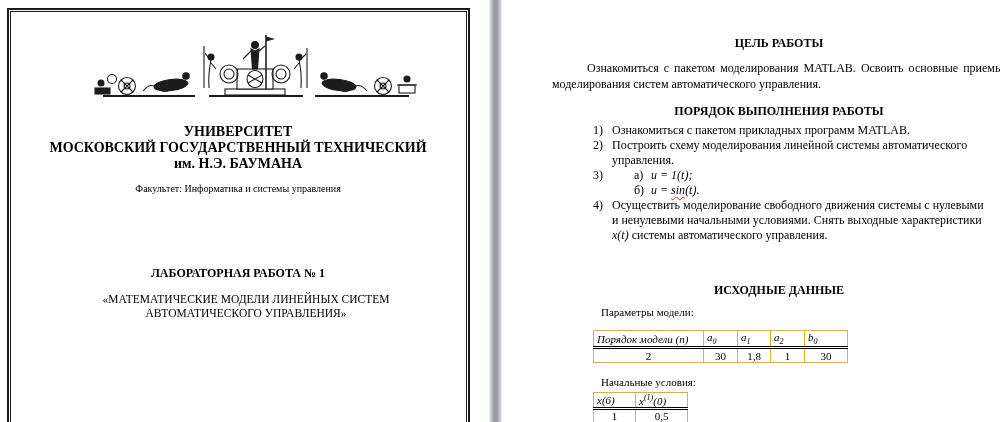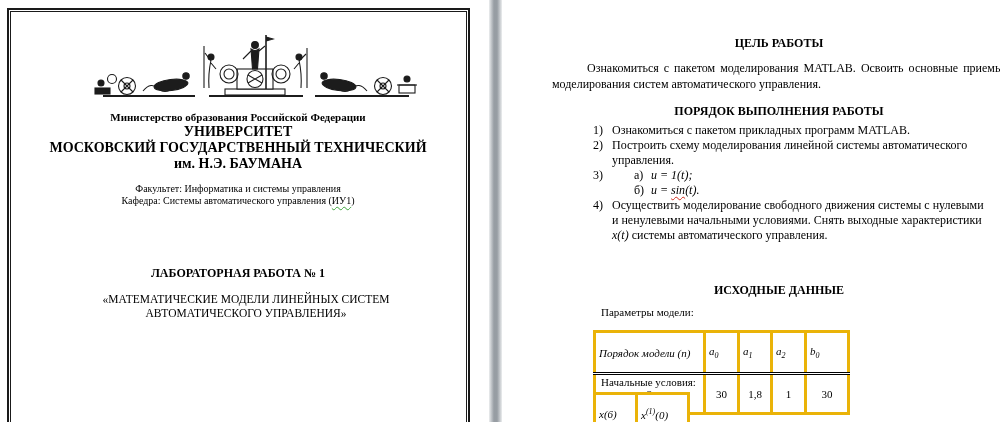--- a/index.html
+++ b/index.html
@@ -61,21 +61,21 @@
   .sub .num{position:absolute;left:0;top:0;}
   .frm{font-style:italic;}
 
   .lbl{position:absolute;left:72px;font-size:11px;}
   .lbl-params{top:306px;}
   .lbl-init{top:376px;}
 
   table.tbl{position:absolute;left:64px;border-collapse:collapse;font-size:11px;background:#fff;}
   .tbl-params{top:330px;}
   .tbl-init{top:392px;}
-  .tbl th,.tbl td{border:3px solid #eab308;padding:12px 3px;vertical-align:middle;}
+  .tbl th,.tbl td{border:1px solid #eab308;padding:0 3px;vertical-align:middle;}
   .tbl th{font-weight:normal;font-style:italic;text-align:left;height:12px;border-bottom:3px double #000;}
   .tbl td{height:13px;text-align:center;}
   .tbl td.c-center{text-align:center;}
   .tbl sub{font-size:8px;}
   .tbl sup{font-size:8px;}
 </style>
 </head>
 <body>
 
 <div class="stage">
@@ -125,31 +125,29 @@
       <path d="M292 47 l12 12 M304 47 l-12 12"></path>
 
       <circle cx="27" cy="46" r="4.5"></circle>
       <circle cx="16" cy="50" r="3" fill="#1c1c1c"></circle>
       <rect x="10" y="55" width="15" height="6" fill="#1c1c1c"></rect>
       <circle cx="322" cy="46" r="3" fill="#1c1c1c"></circle>
       <rect x="314" y="52" width="16" height="8" fill="#fff"></rect>
       <path d="M312 52 h20"></path>
     </svg>
 
-    <div class="ct ministry">Министерство образования Российской Федерации</div>
 
     <div class="ct univ">
       <div>УНИВЕРСИТЕТ</div>
       <div>МОСКОВСКИЙ ГОСУДАРСТВЕННЫЙ ТЕХНИЧЕСКИЙ</div>
       <div>им. Н.Э. БАУМАНА</div>
     </div>
 
     <div class="ct subhead">
       <div>Факультет: Информатика и системы управления</div>
-      <div><span>Кафедра: Системы автоматического управления (</span><span class="wavy-green">ИУ1</span><span>)</span></div>
     </div>
 
     <div class="ct labtitle">ЛАБОРАТОРНАЯ РАБОТА № 1</div>
 
     <div class="ct subtitle">
       <div>«МАТЕМАТИЧЕСКИЕ МОДЕЛИ ЛИНЕЙНЫХ СИСТЕМ</div>
       <div>АВТОМАТИЧЕСКОГО УПРАВЛЕНИЯ»</div>
     </div>
   </section>
 

